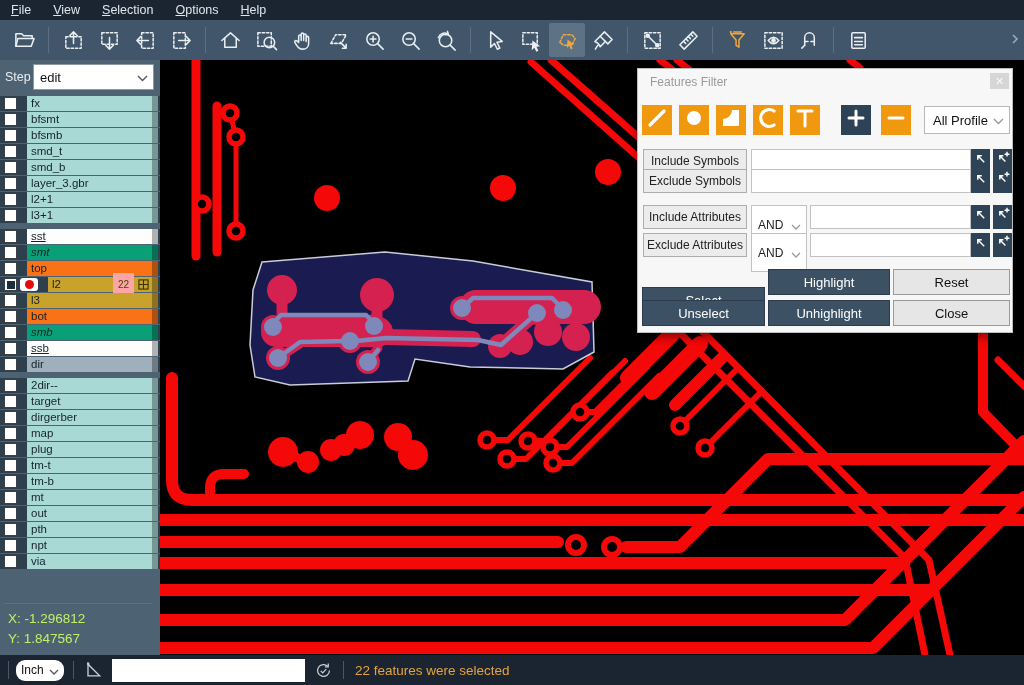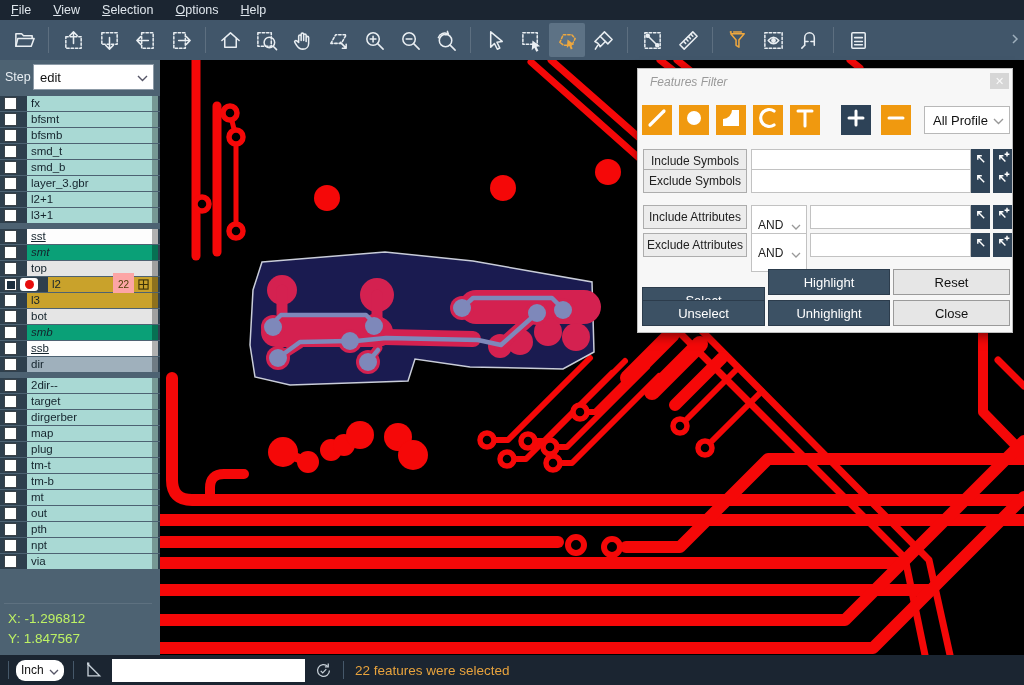--- a/index.html
+++ b/index.html
@@ -34,33 +34,33 @@
   .lr-check { width:13px; height:13px; background:#fff; border:1.5px solid #3a4248; margin-left:4px; flex:0 0 auto; position:relative; }
   .lr-check.checked::after { content:""; position:absolute; left:1.5px; top:1.5px; right:1.5px; bottom:1.5px; background:#1c2e3e; }
   .lr-ind { width:18px; height:13px; background:#fff; border-radius:3px; margin-left:3px; flex:0 0 auto; display:flex; align-items:center; justify-content:center; }
   .lr-ind .dot { width:9px; height:9px; border-radius:50%; background:#e60c0c; }
   .lr-cell { height:15px; margin-left:10px; flex:1; display:flex; align-items:center; font-size:11.5px; color:#14232c; padding-left:4px; line-height:15px; }
   .layer-row.selected .lr-cell { }
   .lr-strip { width:6px; height:15px; flex:0 0 auto; margin-left:0; filter:brightness(0.7); margin-right:2px; }
   .lr-badge { background:#fca5a5; color:#4d3f05; font-size:10px; border-radius:0; padding:6px 5px; line-height:12px; margin-left:auto; }
   .lr-grid { margin:0 3px 0 4px; display:flex; }
   .row-teal { background:#a9d9d4; } .row-white { background:#fdfdfd;text-decoration:underline; }
-  .row-green { background:#0aa077;font-style:italic; } .row-amber { background:#e5e5e5;align-items:flex-end; }
+  .row-green { background:#0aa077;font-style:italic; } .row-amber { background:#f97316;align-items:flex-end; }
   .row-gold { background:#c9a22b; } .row-gray { background:#9fb0bc; }
 
   #coord-sep { position:absolute; left:4px; top:543px; width:148px; border-top:1px solid #5e7180; }
   .coord-text { position:absolute; left:8px; color:#bef264; font-size:13.5px; }
   #coord-x { top:551px; } #coord-y { top:571px; }
 
   
   #canvas { position:absolute; left:160px; top:60px; width:864px; height:595px; background:#000; overflow:hidden; }
 
   
   #dialog { position:absolute; left:637px; top:68px; width:376px; height:265px; background:#f7f7f7; border:1px solid #bdbdbd; box-shadow:2px 3px 10px rgba(0,0,0,0.5); z-index:5; }
-  #dlg-title { position:absolute; left:12px; top:6px; font-size:12px; color:#9a9a9a;font-style:italic; }
+  #dlg-title { position:absolute; left:12px; top:6px; font-size:12px; color:#9a9a9a; }
   #dlg-close { position:absolute; right:3px; top:4px; width:19px; height:16px; background:#d6d6d6; color:#fafafa; font-size:11px; display:flex; align-items:center; justify-content:center; }
   .dlg-tool { position:absolute; top:36px; width:30px; height:30px; display:flex; align-items:center; justify-content:center; }
   .tool-orange { background:#f0990f; } .tool-navy { background:#2d4257; }
   #dlg-profile { position:absolute; left:286px; top:37px; width:86px; height:28px; background:#fff; border:1px solid #b8b8b8; display:flex; align-items:center; }
   #dlg-profile .combo-text { font-size:13px; color:#111; padding-left:8px; flex:1; }
   .flt-row { position:absolute; left:0; width:376px; height:24px; }
   .flt-label { position:absolute; left:5px; top:0; width:104px; height:24px; background:#ececec; border:1px solid #adadad; font-size:12px; color:#222; display:flex; align-items:center; justify-content:center; }
   .flt-input { position:absolute; top:0; height:24px; background:#fff; border:1px solid #c2c2c2; font-size:12px; padding:0 4px; }
   .flt-combo { position:absolute; left:113px; top:0; width:56px; height:39px; background:#fff; border:1px solid #c2c2c2; display:flex; align-items:center; }
   .flt-combo .combo-text { font-size:12px; color:#222; padding-left:6px; flex:1; }

